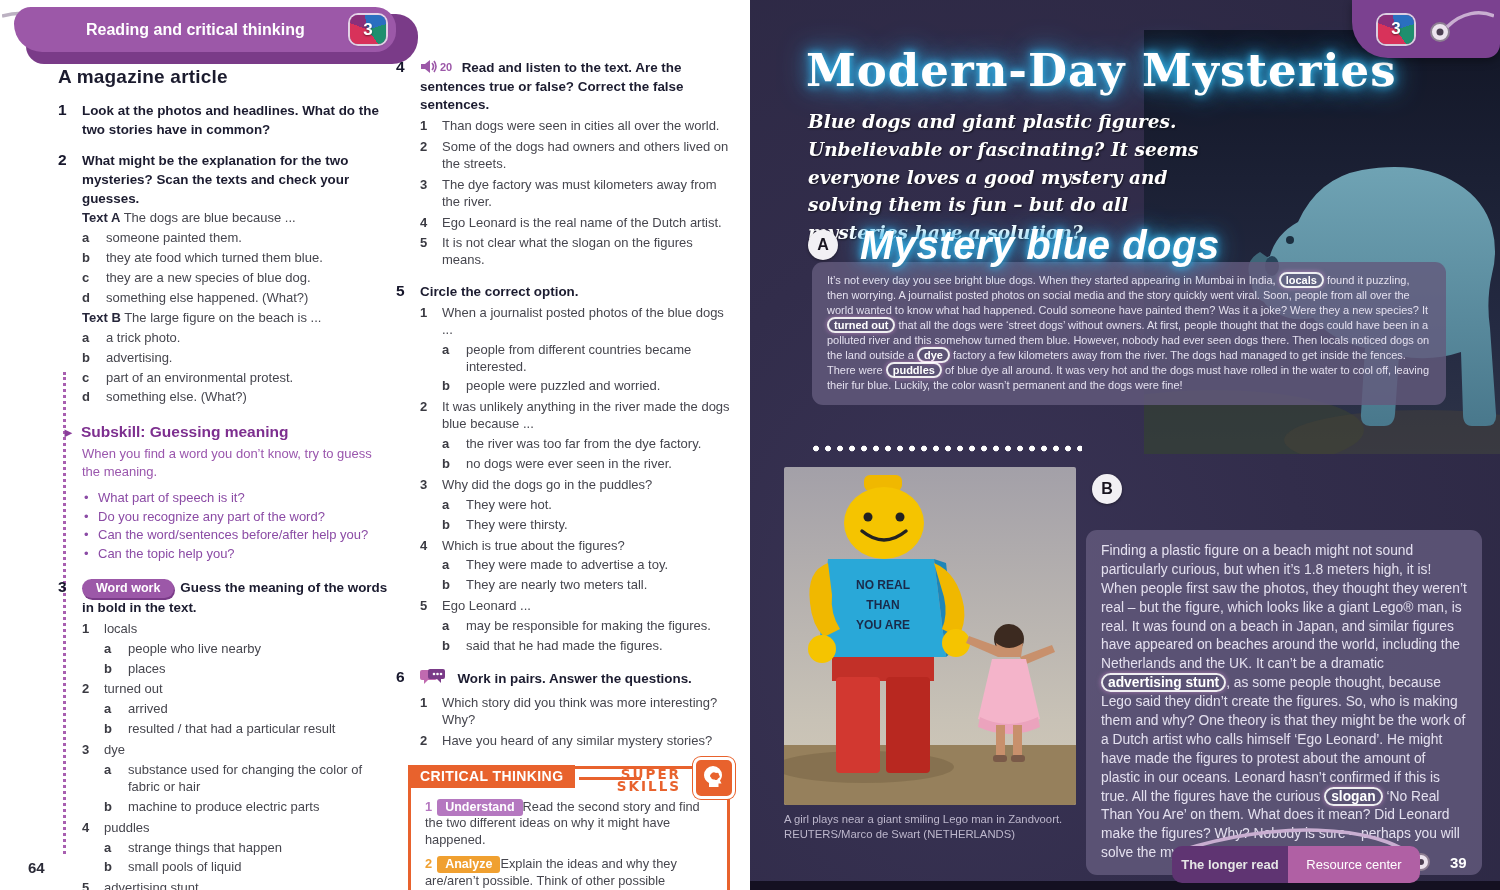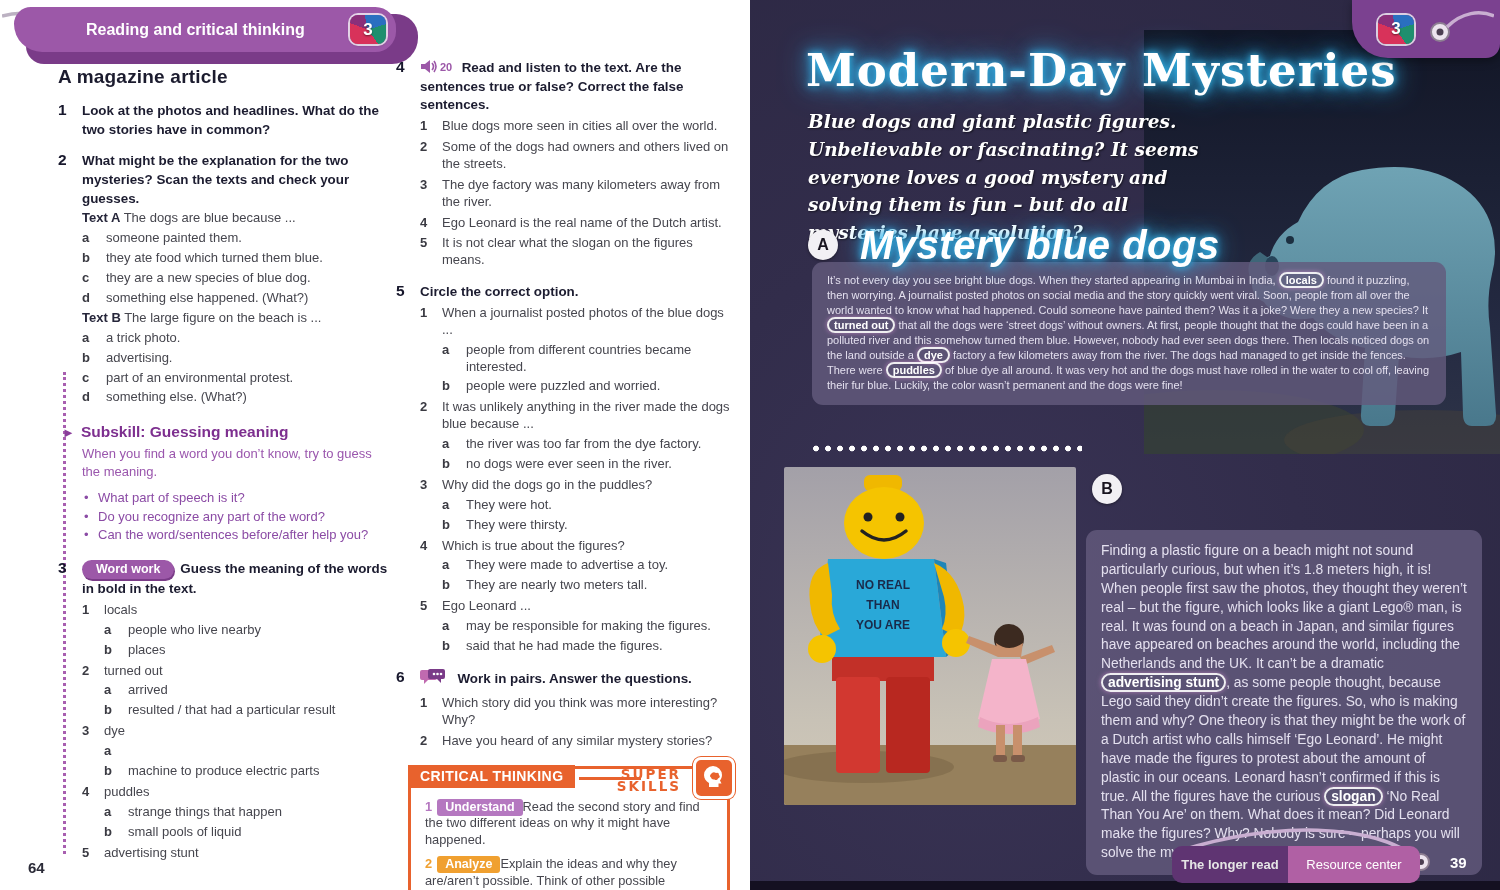--- a/index.html
+++ b/index.html
@@ -169,20 +169,21 @@
         </div>
       </div>
 
       <div class="subskill" style="padding-left:24px">
         <div class="subskill-title"><span class="subskill-arrow">►</span><span>Subskill: Guessing meaning</span></div>
         <div class="subskill-intro">When you find a word you don’t know, try to guess the meaning.</div>
         <ul>
           <li>What part of speech is it?</li>
           <li>Do you recognize any part of the word?</li>
           <li>Can the word/sentences before/after help you?</li>
+          <li>Can the topic help you?</li>
         </ul>
       </div>
 
       <div class="ex">
         <span class="exnum">3</span>
         <div class="exbody">
           <span class="wordwork-pill">Word work</span><span class="prompt">Guess the meaning of the words in bold in the text.</span>
           <div>
             <div class="nitem">
                 <span class="nnum">1</span>
@@ -207,20 +208,21 @@
             <div class="opt" style="padding-left:22px">
                 <span class="letter">b</span>
                 <span>resulted / that had a particular result</span>
               </div>
             <div class="nitem">
                 <span class="nnum">3</span>
                 <span>dye</span>
               </div>
             <div class="opt" style="padding-left:22px">
                 <span class="letter">a</span>
+                <span>substance used for changing the color of fabric or hair</span>
               </div>
             <div class="opt" style="padding-left:22px">
                 <span class="letter">b</span>
                 <span>machine to produce electric parts</span>
               </div>
             <div class="nitem">
                 <span class="nnum">4</span>
                 <span>puddles</span>
               </div>
             <div class="opt" style="padding-left:22px">
@@ -249,29 +251,29 @@
           <span class="audio-wrap">
             <svg width="18" height="15" viewBox="0 0 18 15">
                 <polygon points="1,5 5,5 10,1 10,14 5,10 1,10" fill="#9c58a8"></polygon>
                 <path d="M12,4 Q15,7.5 12,11 M14,2 Q18,7.5 14,13" stroke="#9c58a8" stroke-width="1.6" fill="none"></path>
               </svg>
             <span class="audio-num">20</span>
           </span>
           <span class="prompt">Read and listen to the text. Are the sentences true or false? Correct the false sentences.</span>
           <div class="nitem">
               <span class="nnum">1</span>
-              <span>Blue dogs more seen in cities all over the world.</span>
+              <span>Than dogs were seen in cities all over the world.</span>
             </div>
           <div class="nitem">
               <span class="nnum">2</span>
               <span>Some of the dogs had owners and others lived on the streets.</span>
             </div>
           <div class="nitem">
               <span class="nnum">3</span>
-              <span>The dye factory was many kilometers away from the river.</span>
+              <span>The dye factory was must kilometers away from the river.</span>
             </div>
           <div class="nitem">
               <span class="nnum">4</span>
               <span>Ego Leonard is the real name of the Dutch artist.</span>
             </div>
           <div class="nitem">
               <span class="nnum">5</span>
               <span>It is not clear what the slogan on the figures means.</span>
             </div>
         </div>
@@ -475,20 +477,24 @@
         <path d="M214,190 l-32,-14 l3,-7 l33,12 z" fill="#c8906c"></path>
         <path d="M236,190 l32,-12 l3,7 l-31,13 z" fill="#c8906c"></path>
         <path d="M208,192 L242,192 L256,252 q-28,12 -62,0 Z" fill="#f4b4ca"></path>
         <path d="M196,250 q28,14 58,0 l2,10 q-30,14 -62,0 z" fill="#eba3bd"></path>
         <rect x="212" y="258" width="9" height="32" fill="#c8906c"></rect>
         <rect x="229" y="258" width="9" height="32" fill="#c8906c"></rect>
         <rect x="209" y="288" width="14" height="7" rx="3" fill="#7a5a48"></rect>
         <rect x="227" y="288" width="14" height="7" rx="3" fill="#7a5a48"></rect>
       </svg>
     </figure>
+    <figcaption class="caption">
+      <span>A girl plays near a giant smiling Lego man in Zandvoort.</span><br>
+      <span>REUTERS/Marco de Swart (NETHERLANDS)</span>
+    </figcaption>
 
     <div class="sec-head secB-head">
       <span class="circle-badge" style="margin-top:6px">B</span>
     </div>
     <div class="para-box paraB"><span>Finding a plastic figure on a beach might not sound particularly curious, but when it’s 1.8 meters high, it is! When people first saw the photos, they thought they weren’t real – but the figure, which looks like a giant Lego® man, is real. It was found on a beach in Japan, and similar figures have appeared on beaches around the world, including the Netherlands and the UK. It can’t be a dramatic </span><span class="hl">advertising stunt</span><span>, as some people thought, because Lego said they didn’t create the figures. So, who is making them and why? One theory is that they might be the work of a Dutch artist who calls himself ‘Ego Leonard’. He might have made the figures to protest about the amount of plastic in our oceans. Leonard hasn’t confirmed if this is true. All the figures have the curious </span><span class="hl">slogan</span><span> ‘No Real Than You Are’ on them. What does it mean? Did Leonard make the figures? Why? Nobody is sure – perhaps you will solve the mystery!</span></div>
 
     <div class="footer-tabs">
       <svg class="footer-cord" width="260" height="58">
         <path class="cord-path" d="M240,44 C200,6 90,6 5,34"></path>
         <circle class="earbud-circle" cx="243" cy="46" r="8"></circle>

